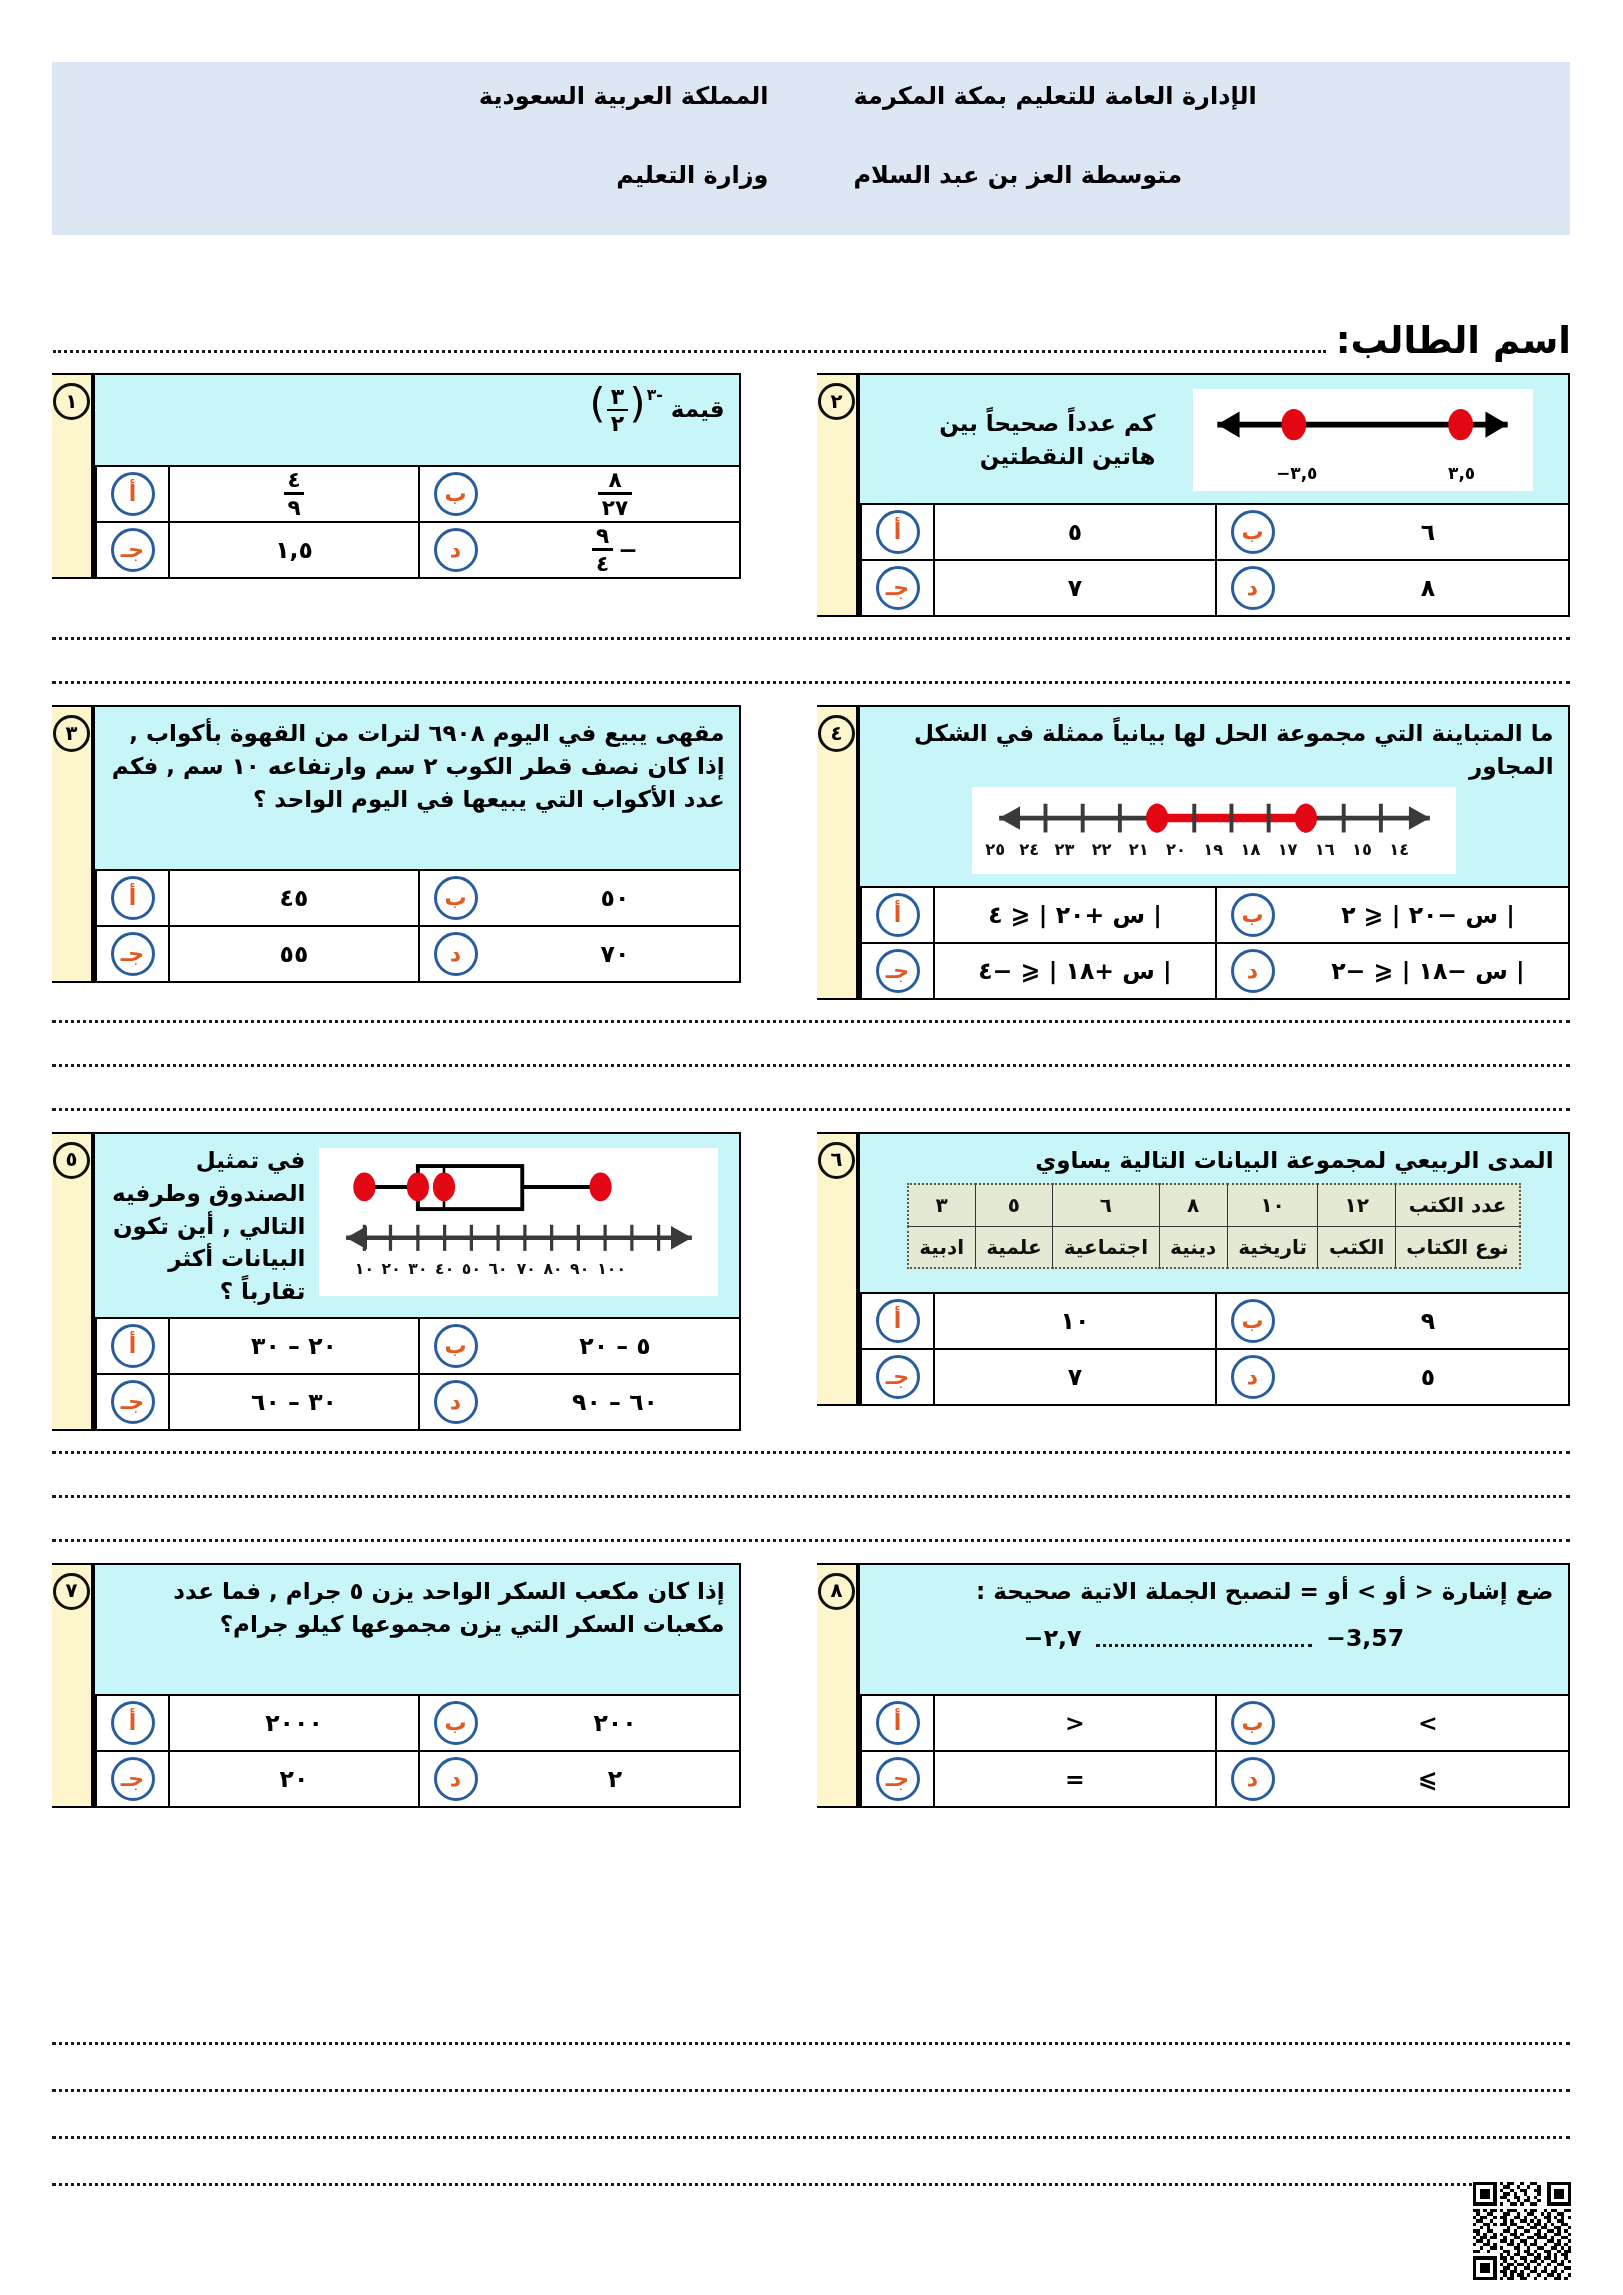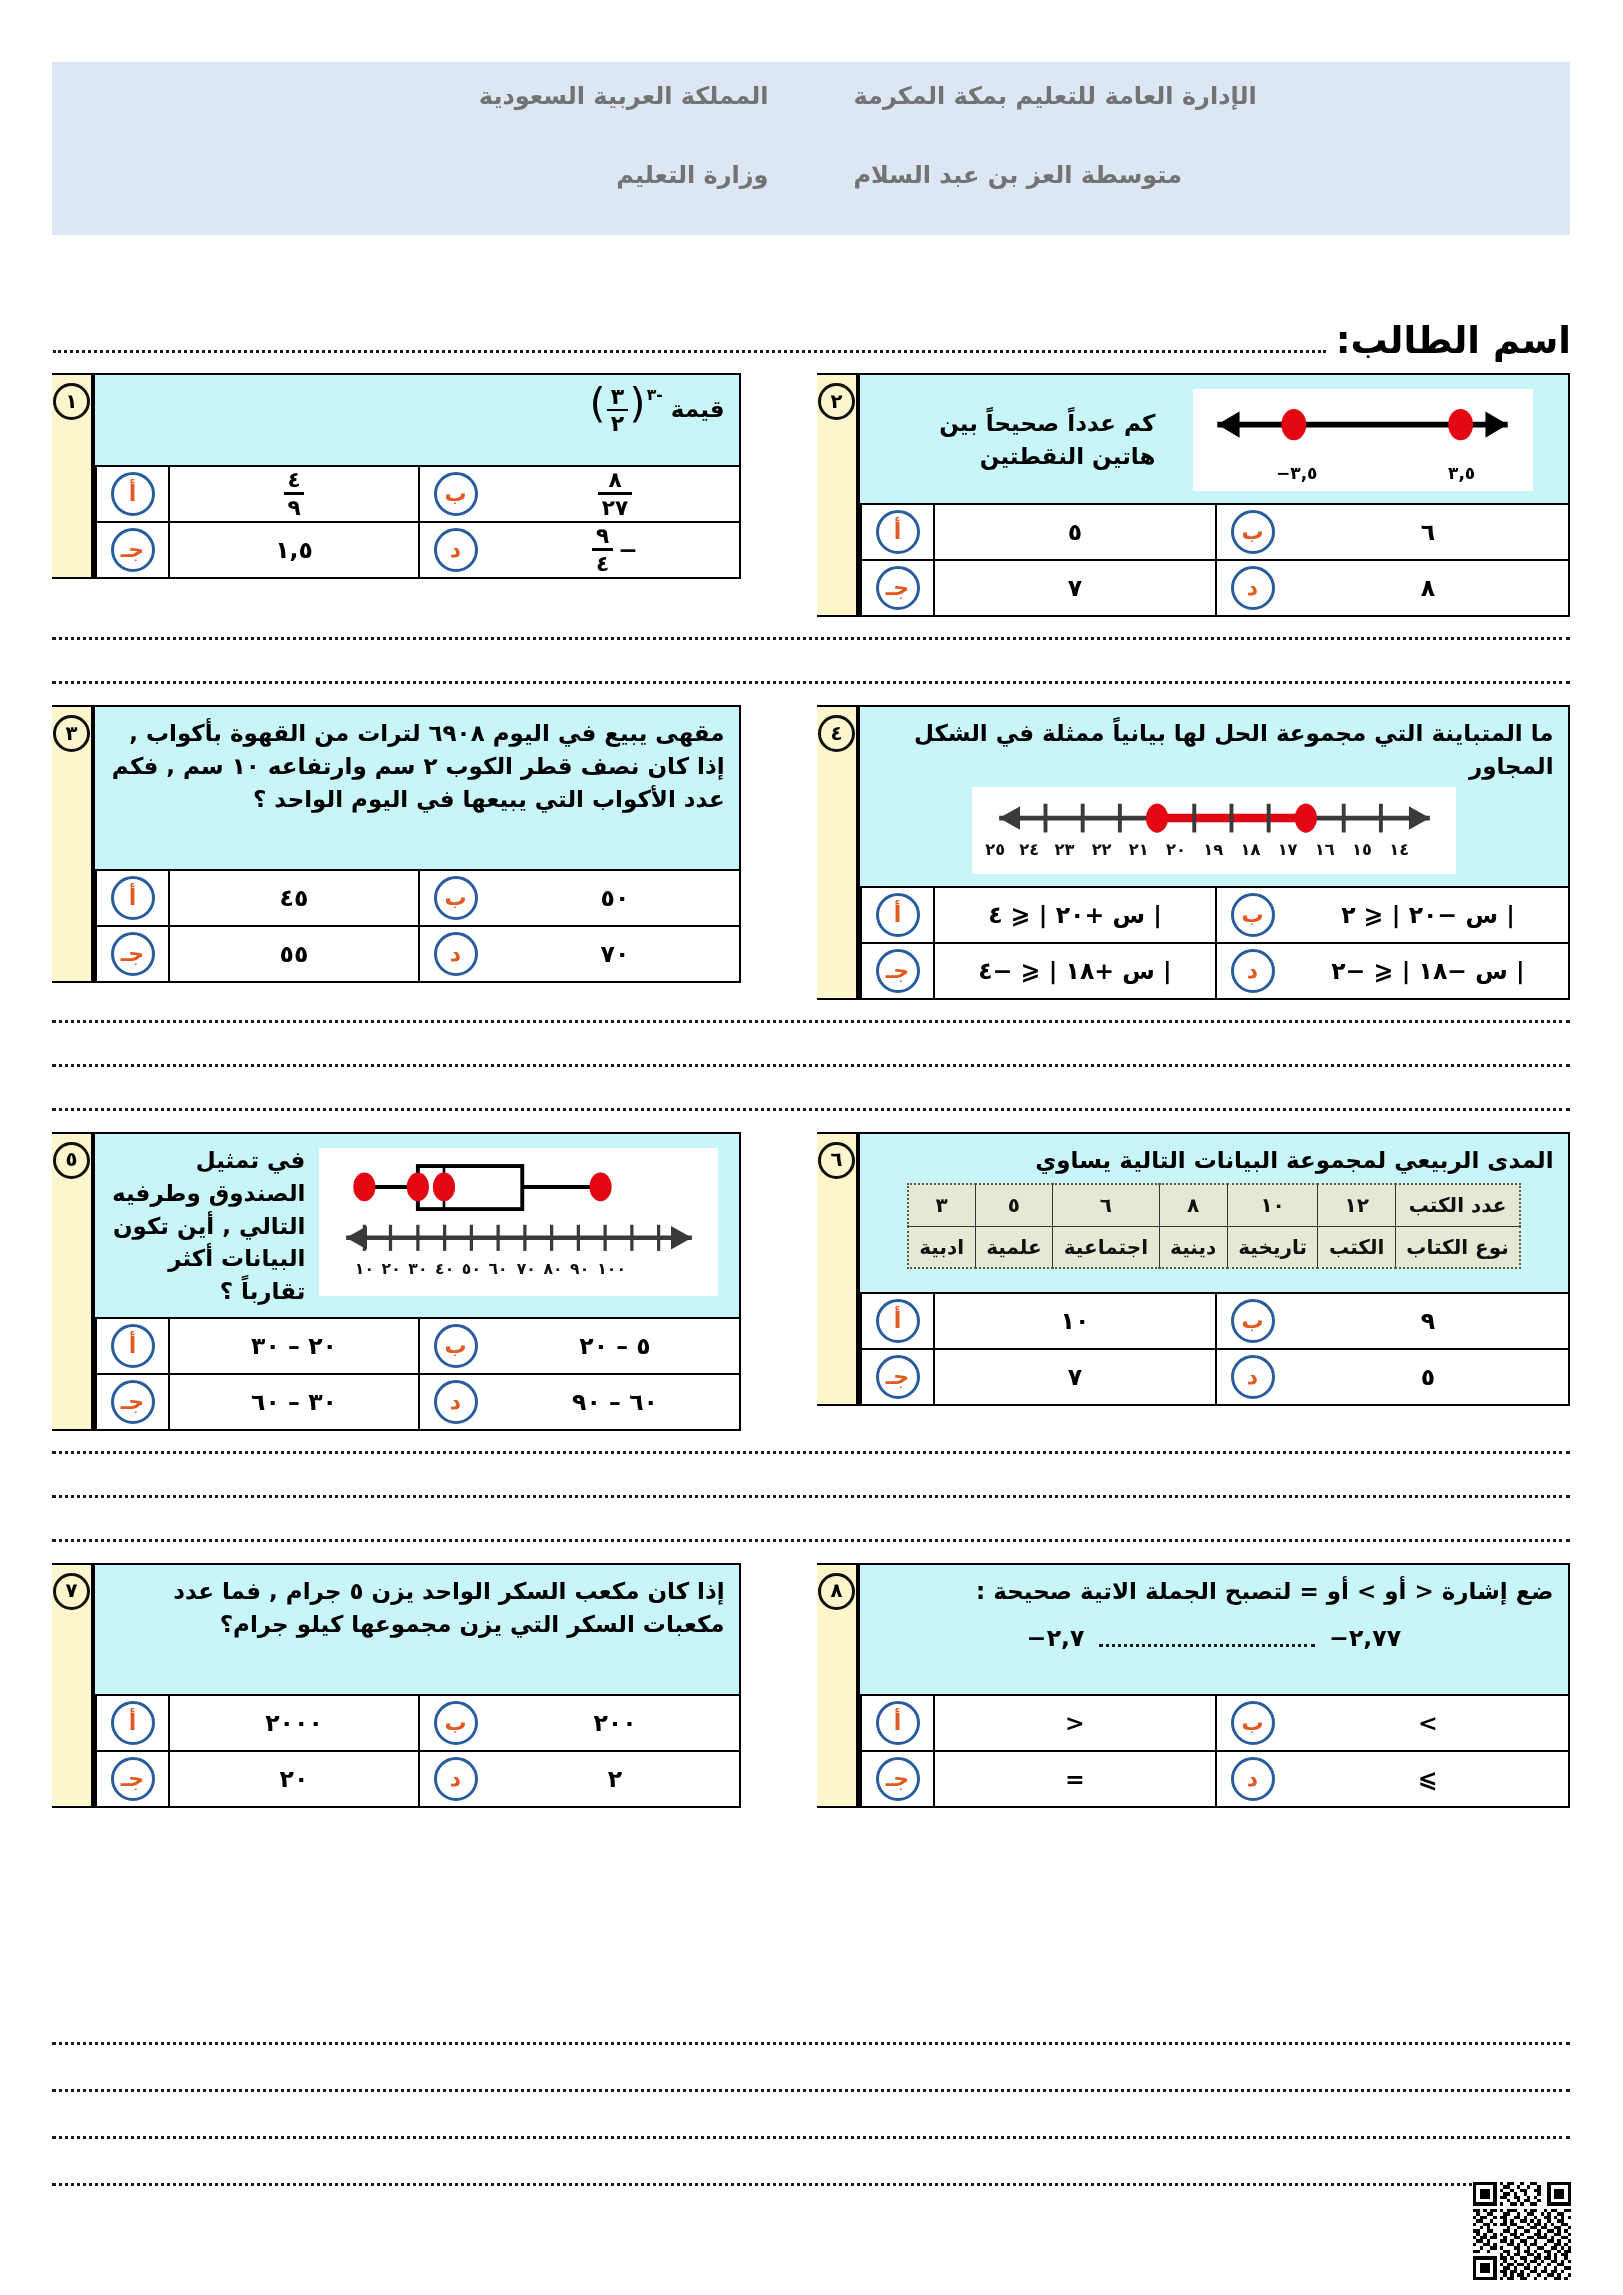--- a/index.html
+++ b/index.html
@@ -17,21 +17,21 @@
     position:absolute;left:52px;top:62px;width:1518px;height:173px;
     background:#dde7f3;
   }
   .hdr-grid{
     width:100%;height:100%;display:flex;flex-direction:row-reverse;
     box-sizing:border-box;padding:19.6px 39px 13px 39px;
   }
   .hdr-col{flex:1;display:flex;flex-direction:column;justify-content:flex-start;gap:51px;}
   .hdr-col.right{align-items:flex-start;padding-right:46px;}
   .hdr-col.left{align-items:flex-end;padding-left:39px;}
-  .hdr-line{font-size:24px;font-weight:600;color:#737373;white-space:nowrap;letter-spacing:0.1px;}
+  .hdr-line{font-size:24px;font-weight:600;color:#000000;white-space:nowrap;letter-spacing:0.1px;}
 
   
   .title-row{
     position:absolute;left:0;top:241px;width:1623px;
     text-align:center;font-size:41px;font-weight:bold;white-space:nowrap;
   }
   .title-row .blk{color:#111;}
   .title-row .red{color:#e00000;}
 
   
@@ -598,21 +598,21 @@
         <div class="qcard">
           <div class="qnum-strip">
             <div class="qnum-circle">٨</div>
           </div>
           <div class="qbody">
             <div class="qtext" style="min-height:131px;">
               <span class="tight">ضع إشارة  &lt;   أو  &gt;  أو  =  لتصبح الجملة الاتية صحيحة :</span>
               <span class="cmp-line">
                 <span>٢,٧−</span>
                 <span class="cmp-dots"></span>
-                <span>٢,٧٧−</span>
+                <span>3,57−</span>
               </span>
             </div>
             <div class="opts">
               <div class="opt-row">
                 <div class="opt-letter">
                     <span class="circ">أ</span>
                   </div>
                 <div class="opt-val">&lt;</div>
                 <div class="opt-letter">
                     <span class="circ">ب</span>

